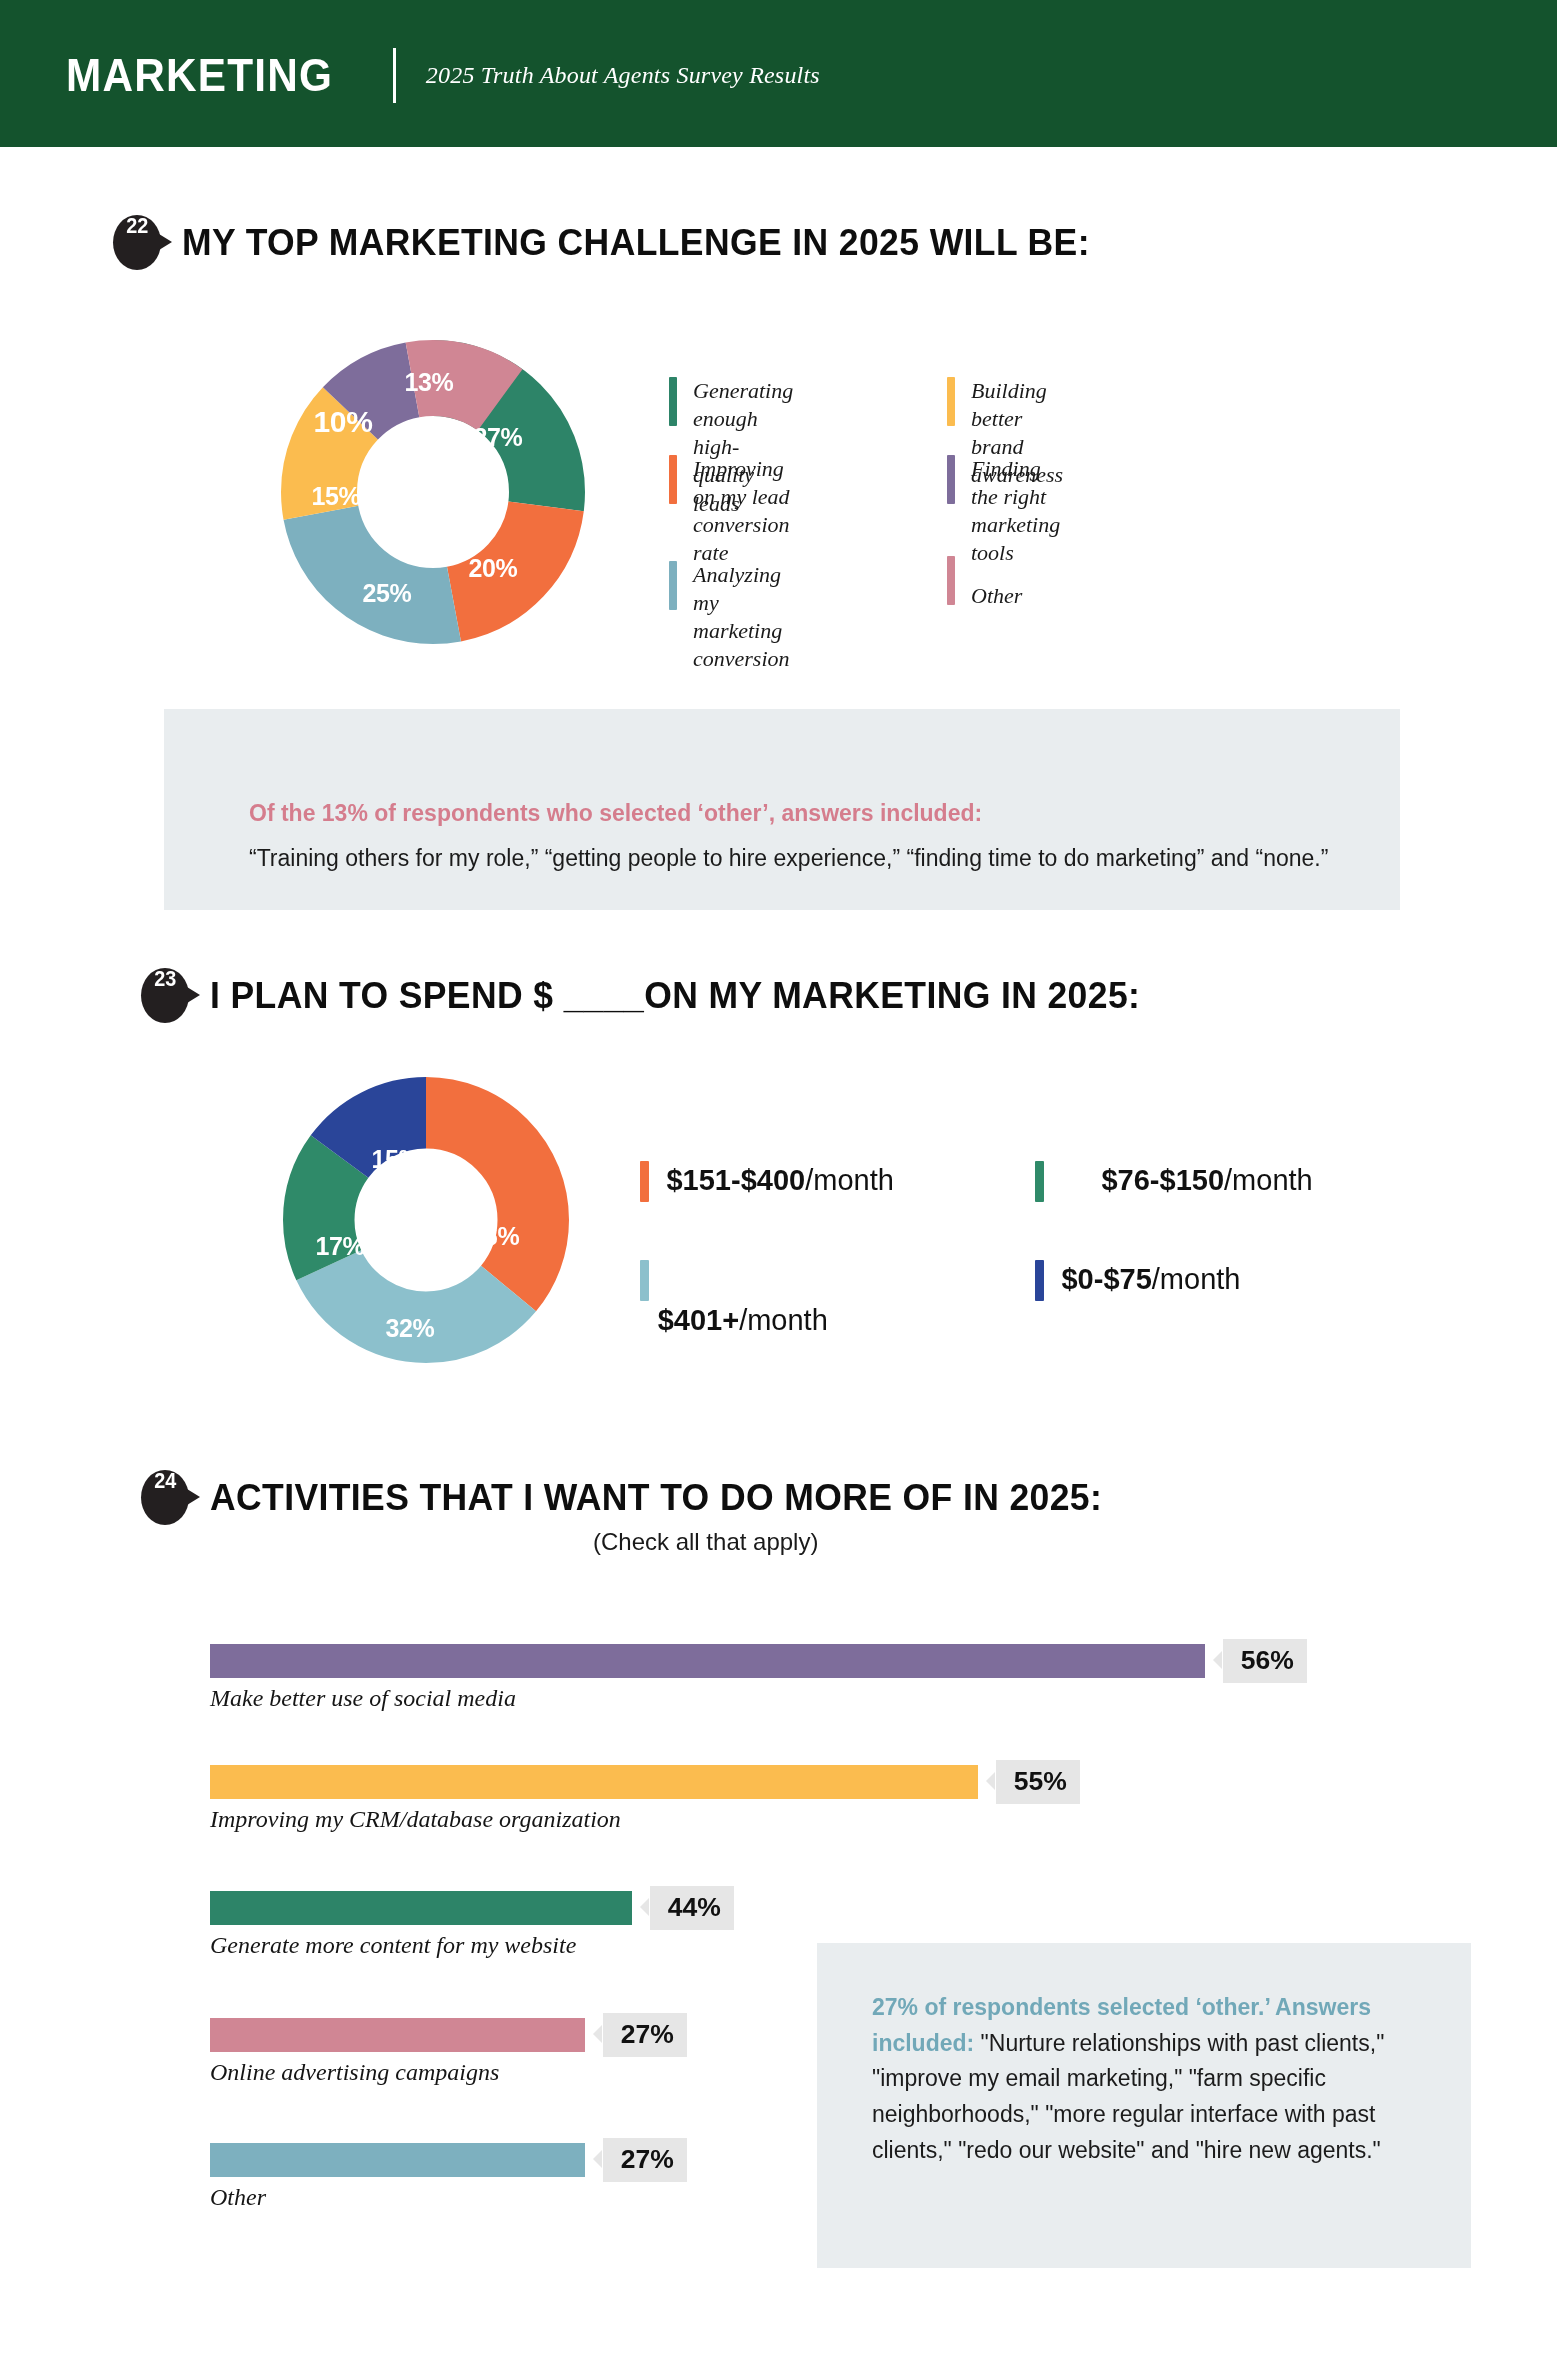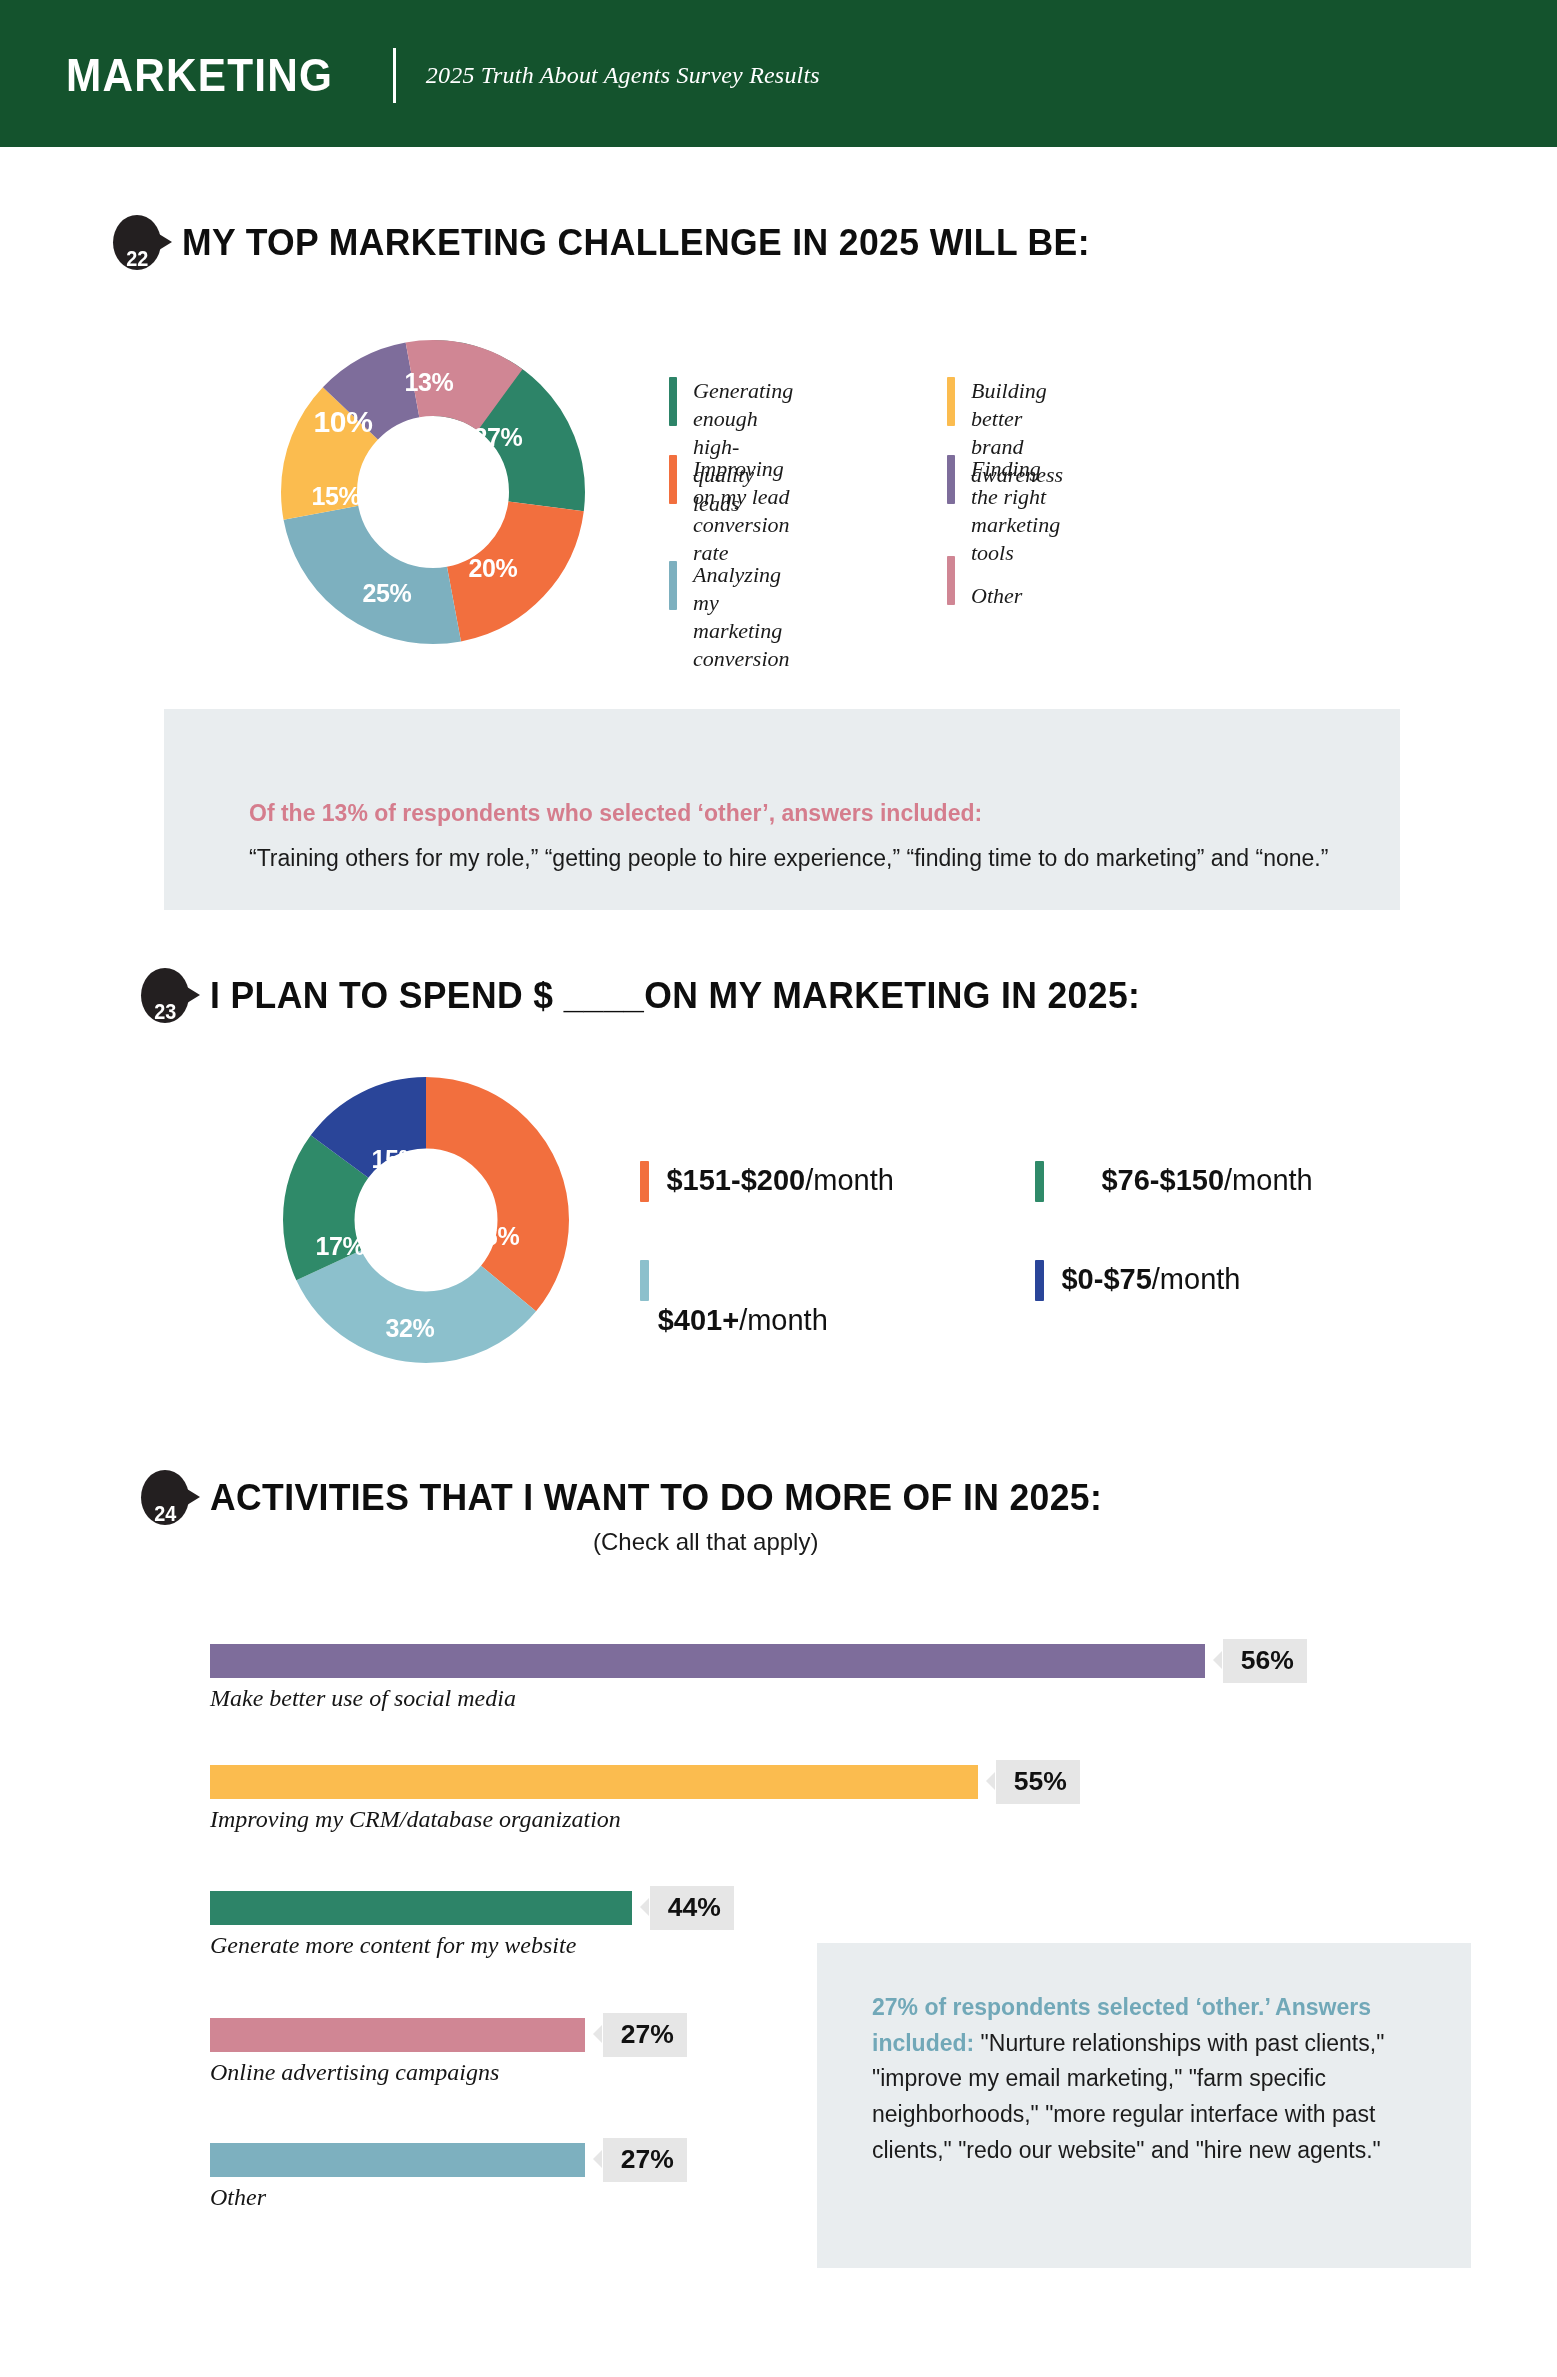--- a/index.html
+++ b/index.html
@@ -59,21 +59,21 @@
     position: absolute;
     display: flex;
     align-items: center;
   }
   .q-badge {
     position: relative;
     width: 48px; height: 55px;
     background: #231f20;
     border-radius: 50%;
     display: flex;
-    align-items: flex-end;
+    align-items: flex-start;
     justify-content: center;
     flex: none;
   }
   .q-badge::after {
     content: "";
     position: absolute;
     right: -10.6px;
     top: 50%;
     margin-top: -8.8px;
     border-top: 8.8px solid transparent;
@@ -316,21 +316,21 @@
   <div class="donut-label" style="left:212px; top:159px;">36%</div>
   <div class="donut-label" style="left:127px; top:251px;">32%</div>
   <div class="donut-label" style="left:57px; top:169px;">17%</div>
   <div class="donut-label" style="left:113px; top:82px;">15%</div>
 </div>
 
 <div class="legend">
   <div class="legend-item" style="left:640px; top:1161px; height:41px;">
     <div class="legend-swatch" style="background:#f26f3e; height:41px; width:8.8px;"></div>
     <div class="legend-text-money" style="margin-top:5.3px;">
-      <b>$151-$200</b><span>/month</span>
+      <b>$151-$400</b><span>/month</span>
     </div>
   </div>
   <div class="legend-item" style="left:1035px; top:1161px; height:41px;gap:40px;">
     <div class="legend-swatch" style="background:#2f8a69; height:41px; width:8.8px;"></div>
     <div class="legend-text-money" style="margin-top:5.3px;">
       <b>$76-$150</b><span>/month</span>
     </div>
   </div>
   <div class="legend-item" style="left:640px; top:1260px; height:41px;flex-direction:column;">
     <div class="legend-swatch" style="background:#8cc0cc; height:41px; width:8.8px;"></div>

